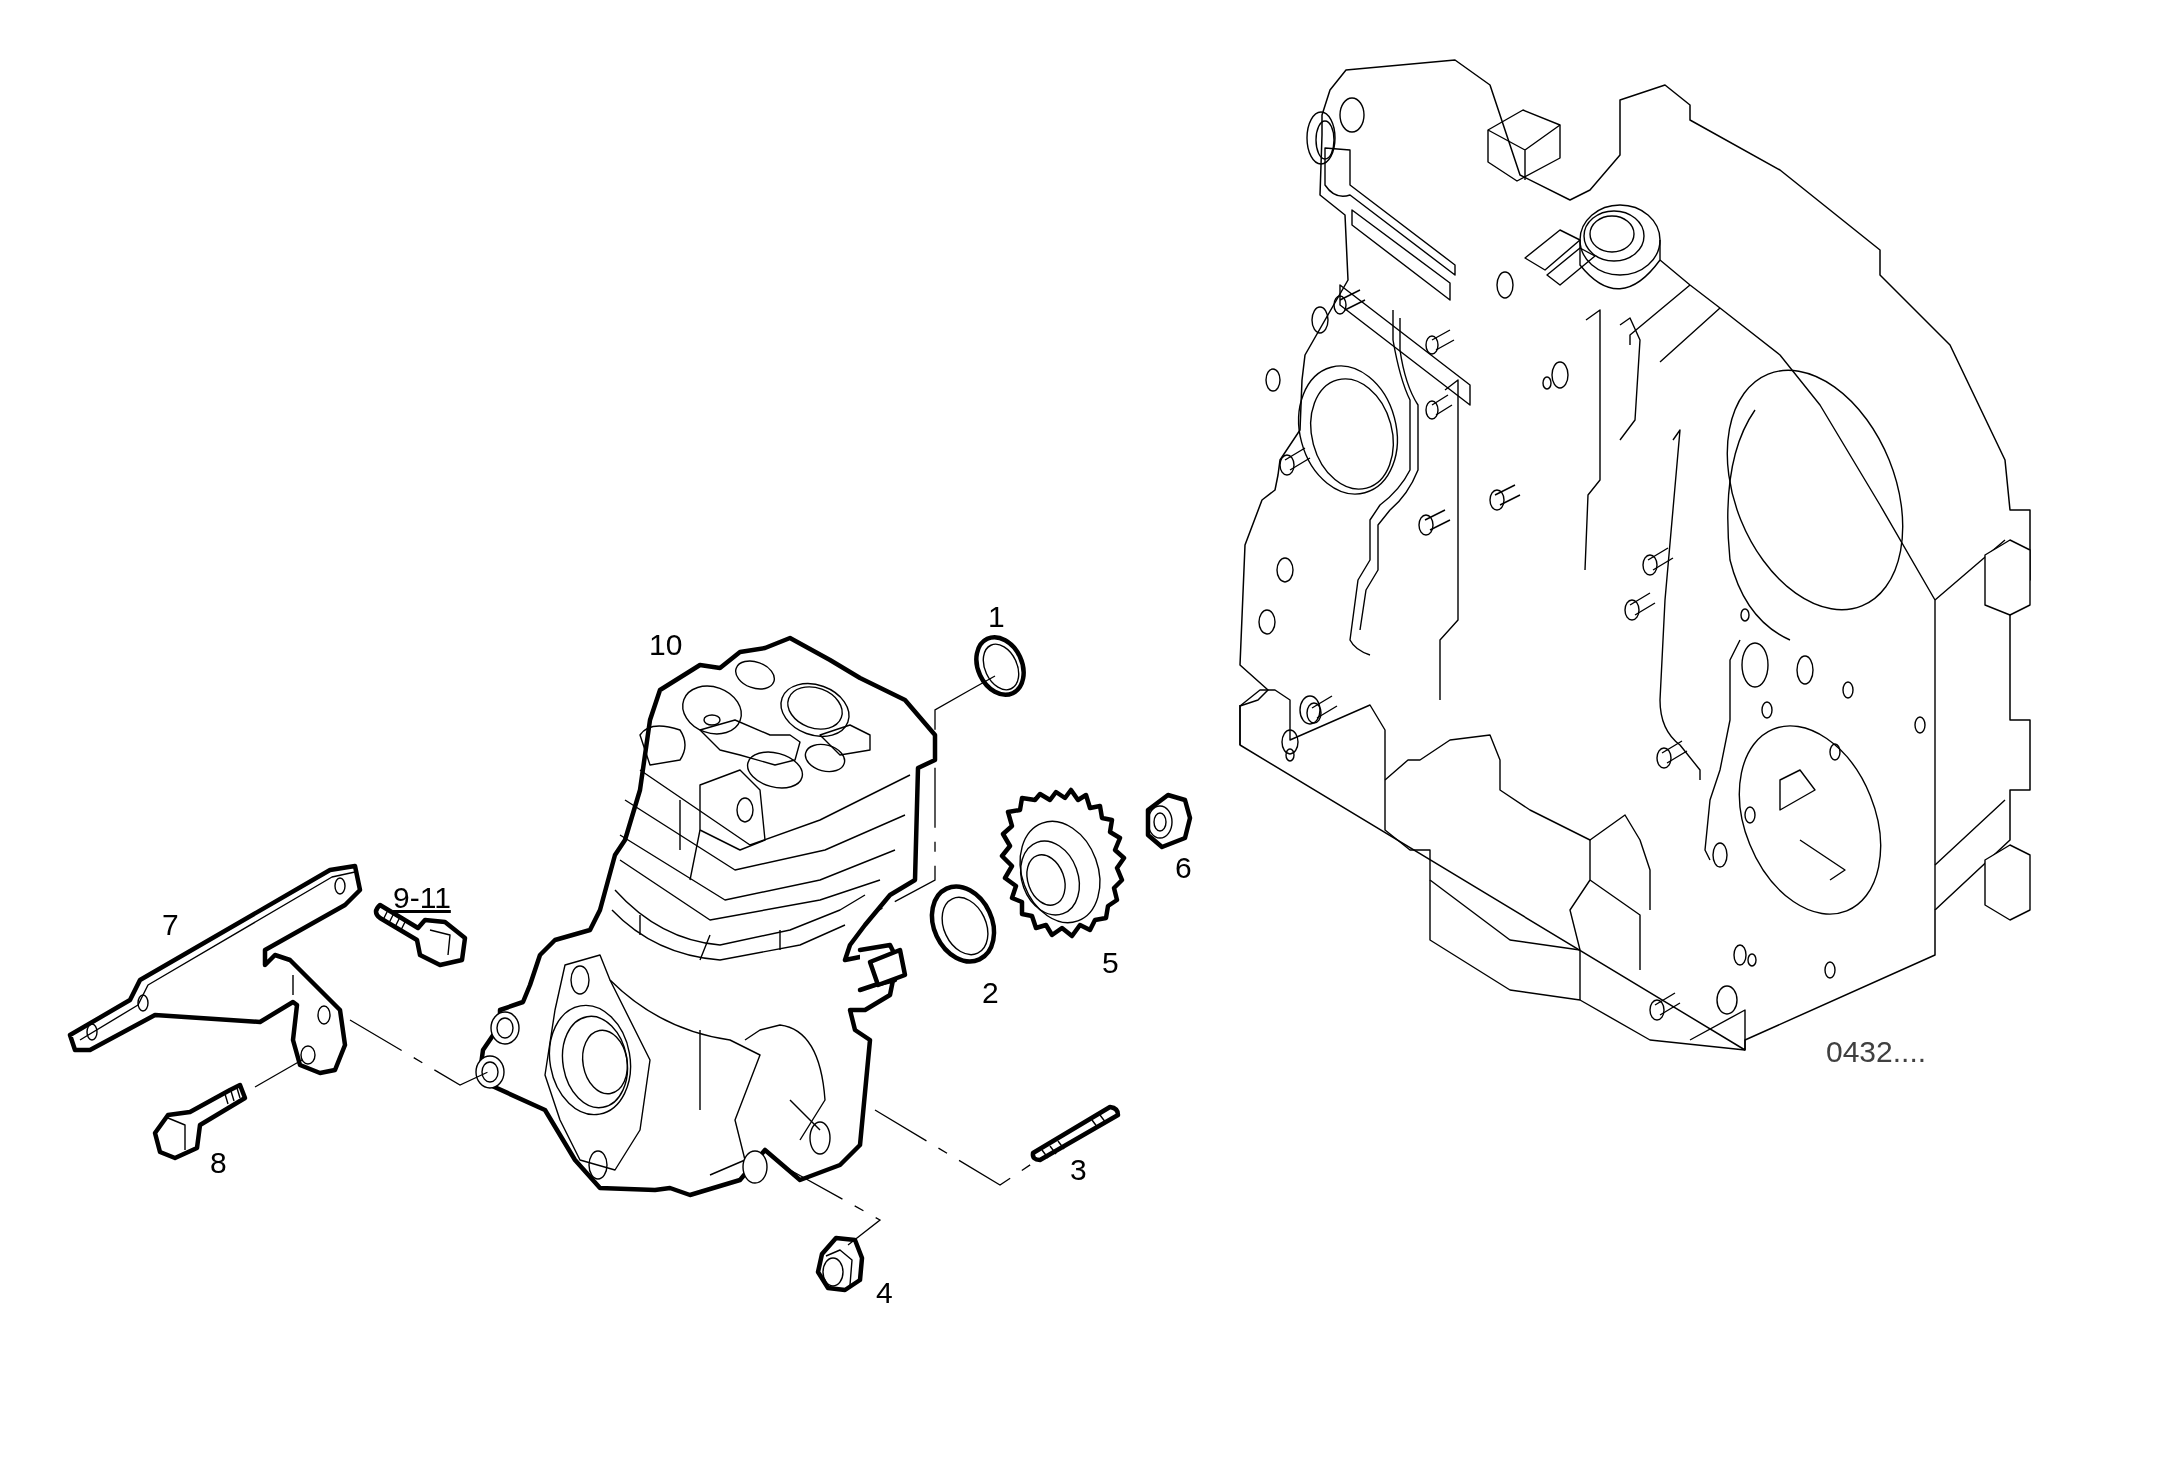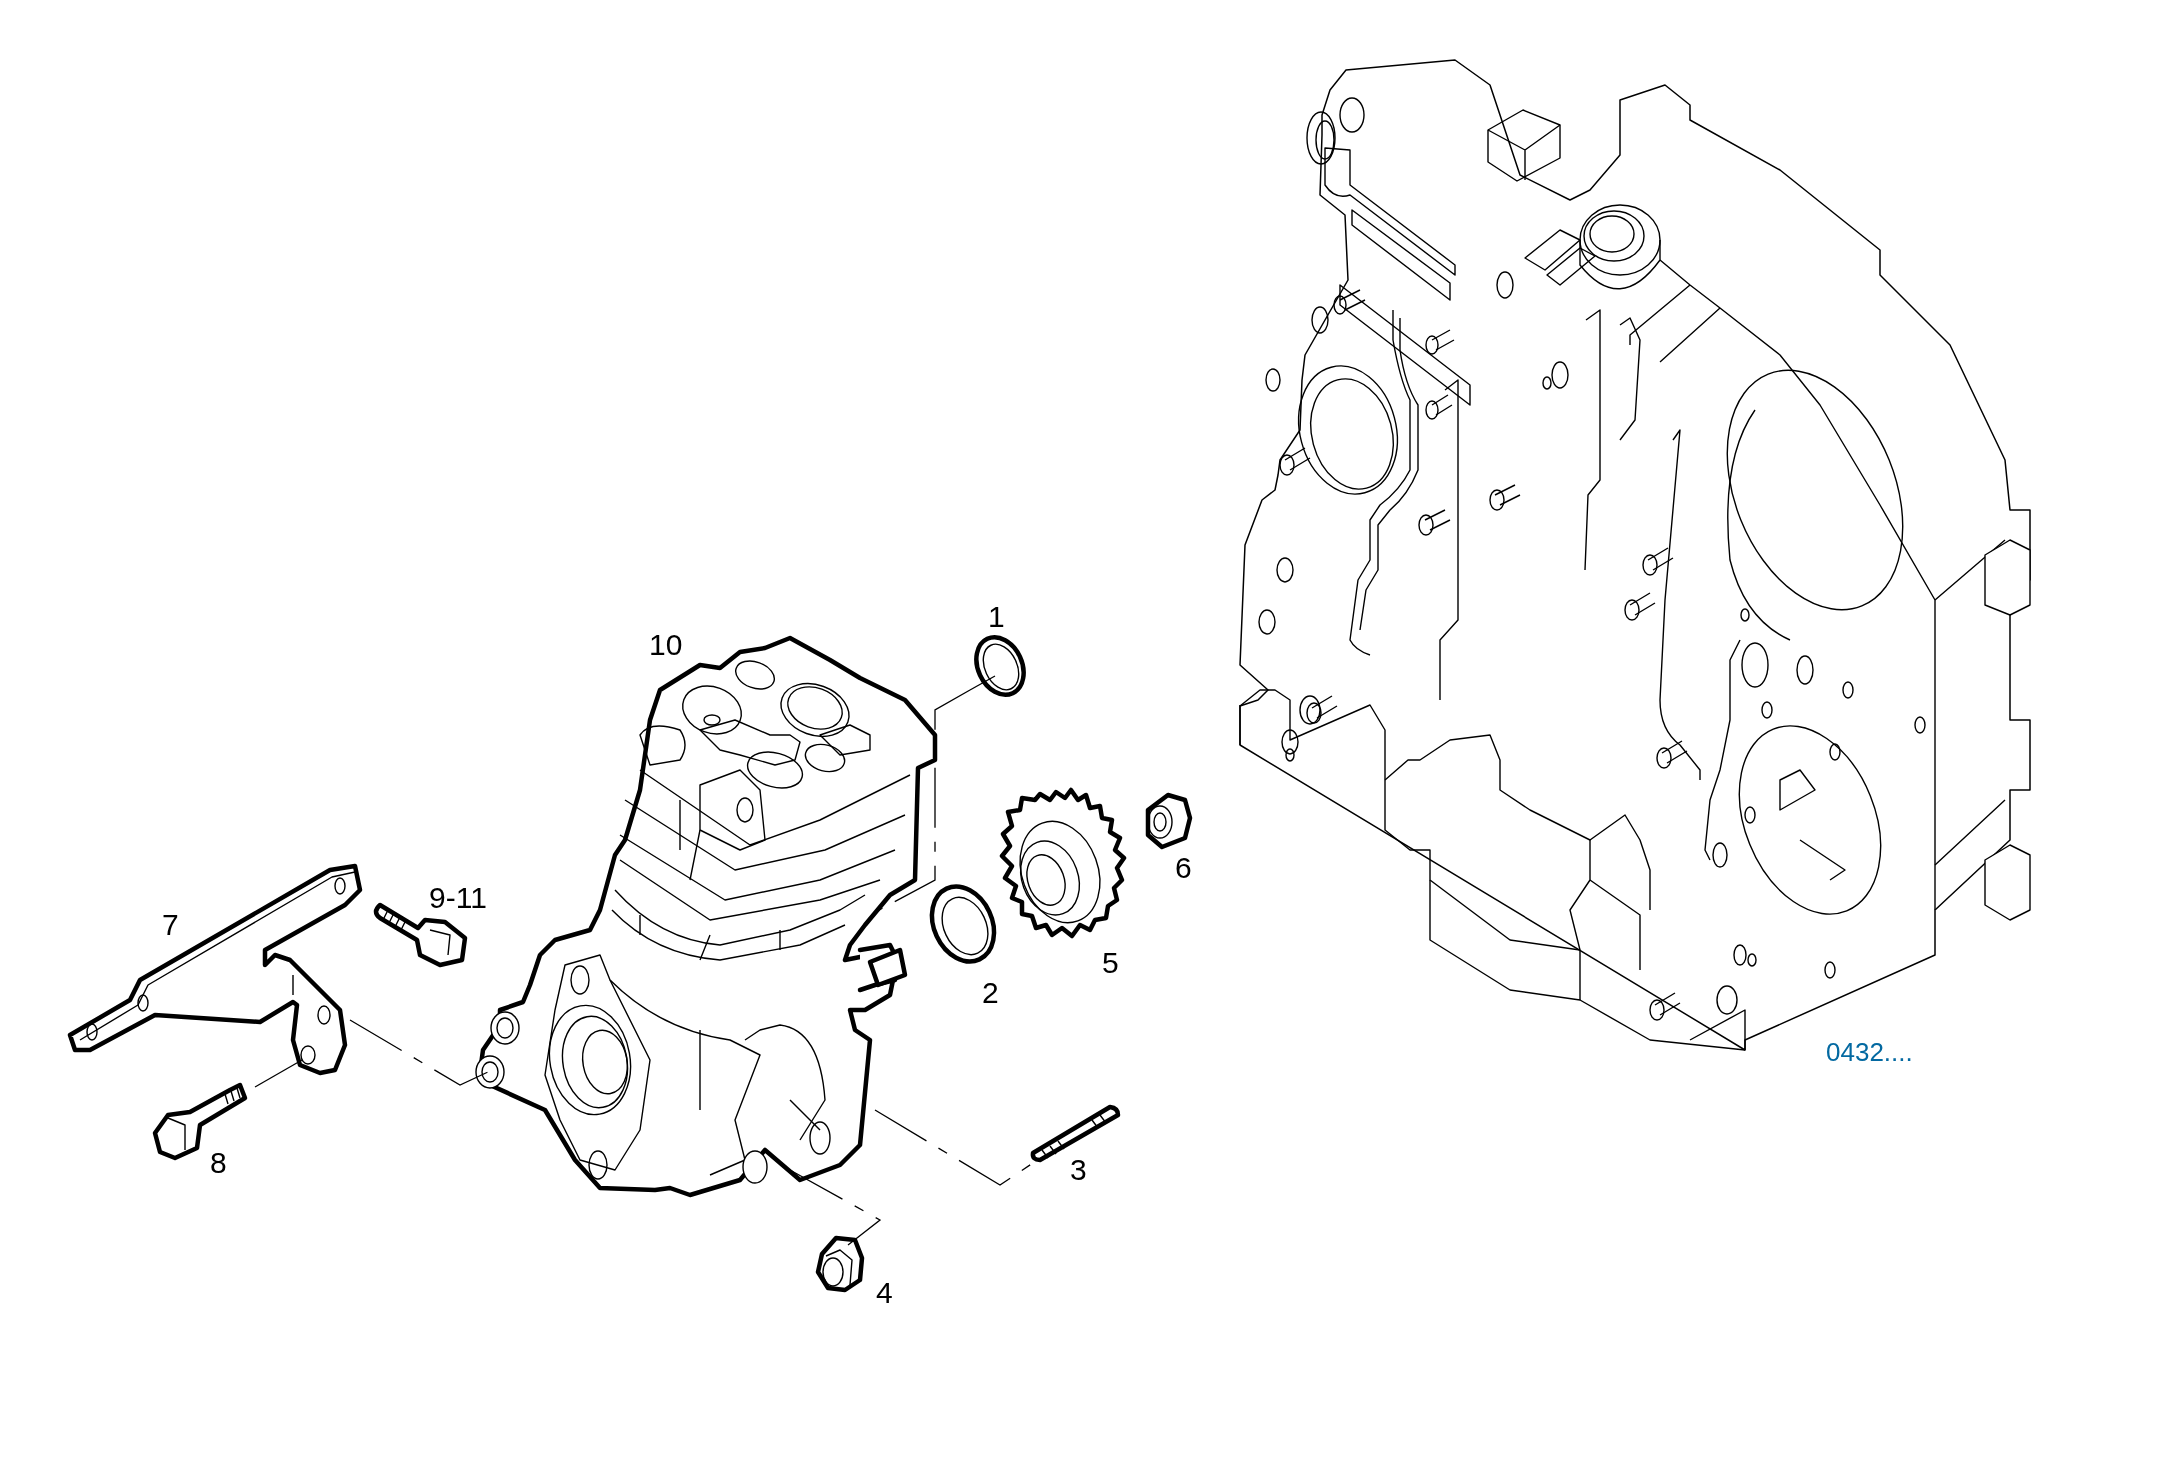--- a/index.html
+++ b/index.html
@@ -2,21 +2,21 @@
 <html><head>
 <meta charset="utf-8">
 <style>
   html, body { margin: 0; padding: 0; background: #ffffff; }
   body { width: 2174px; height: 1465px; position: relative; overflow: hidden;
          font-family: "Liberation Sans", sans-serif; color: #000; }
   #canvas { position: absolute; left: 0; top: 0; width: 2174px; height: 1465px; }
   .callout { position: absolute; font-family: "Liberation Sans", sans-serif;
              font-size: 30px; line-height: 30px; color: #000; white-space: nowrap; }
   .ref { position: absolute; font-family: "Liberation Sans", sans-serif;
-         font-size: 26px; line-height: 30px; color: #0369a1; white-space: nowrap; }
+         font-size: 30px; line-height: 30px; color: #404040; white-space: nowrap; }
   svg .thick { stroke: #000; stroke-width: 4.5; fill: #fff; stroke-linejoin: round; stroke-linecap: round; }
   svg .thin  { stroke: #000; stroke-width: 1.4; fill: none; stroke-linejoin: round; }
   svg .thinf { stroke: #000; stroke-width: 1.4; fill: #fff; stroke-linejoin: round; }
   svg .lead  { stroke: #000; stroke-width: 1.3; fill: none; }
   svg .dash  { stroke: #000; stroke-width: 1.3; fill: none; stroke-dasharray: 60 14 10 14; }
   svg .housing { stroke: #000; stroke-width: 1.5; fill: #fff; stroke-linejoin: round; }
 </style>
 </head>
 <body>
 
@@ -248,16 +248,16 @@
 </div>
 
 <div class="callout" style="left:988px;top:602px;">1</div>
 <div class="callout" style="left:982px;top:978px;">2</div>
 <div class="callout" style="left:1070px;top:1155px;">3</div>
 <div class="callout" style="left:876px;top:1278px;">4</div>
 <div class="callout" style="left:1102px;top:948px;">5</div>
 <div class="callout" style="left:1175px;top:853px;">6</div>
 <div class="callout" style="left:162px;top:910px;">7</div>
 <div class="callout" style="left:210px;top:1148px;">8</div>
-<div class="callout" style="left:429px;top:883px;">9-11</div>
+<div class="callout" style="left:393px;top:883px;text-decoration:underline;">9-11</div>
 <div class="callout" style="left:625px;top:630px;margin-left:24px;">10</div>
 
 <div class="ref" style="left:1826px;top:1037px;">0432....</div>
 
 </body></html>

